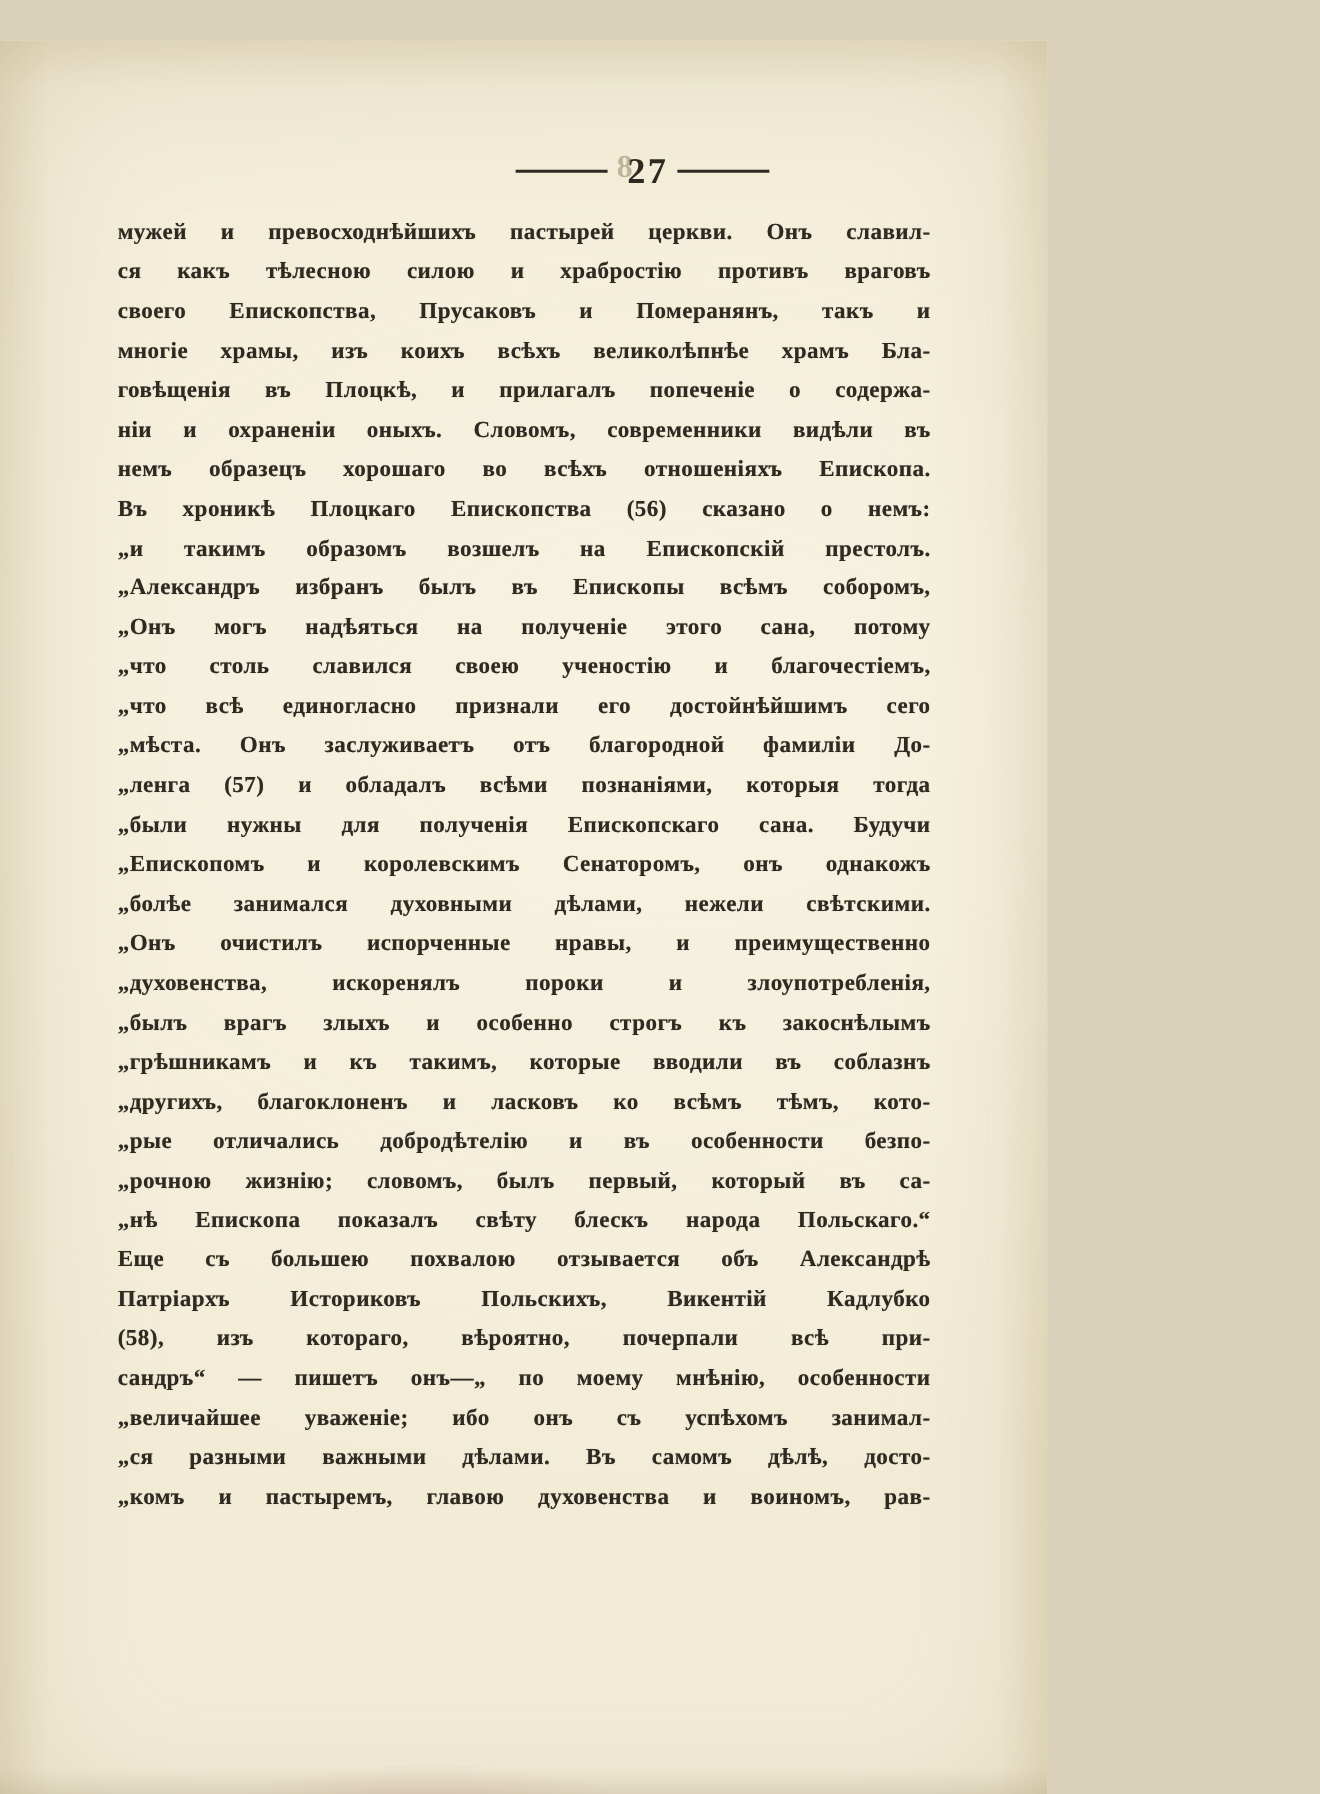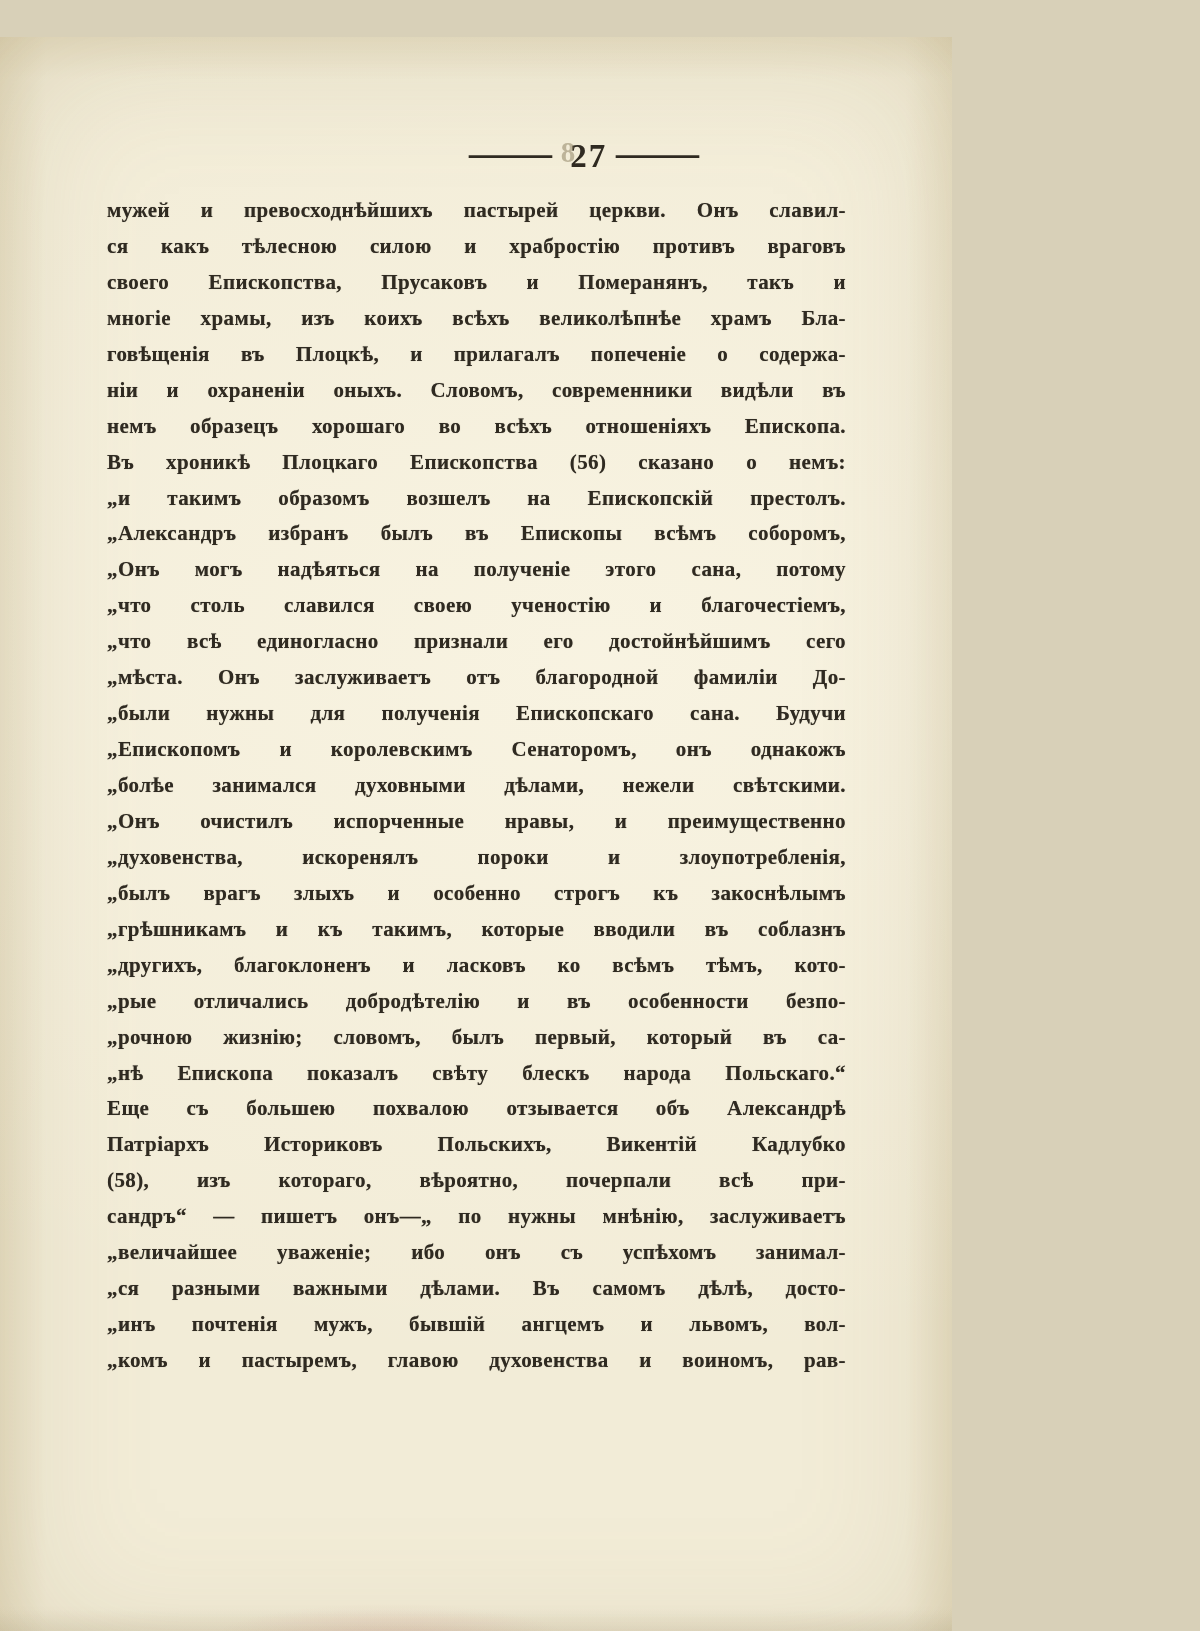--- a/index.html
+++ b/index.html
@@ -87,38 +87,38 @@
       <div class="line">говѣщенія въ Плоцкѣ, и прилагалъ попеченіе о содержа-</div>
       <div class="line">ніи и охраненіи оныхъ. Словомъ, современники видѣли въ</div>
       <div class="line">немъ образецъ хорошаго во всѣхъ отношеніяхъ Епископа.</div>
       <div class="line">Въ хроникѣ Плоцкаго Епископства (56) сказано о немъ:</div>
       <div class="line">„и такимъ образомъ возшелъ на Епископскій престолъ.</div>
       <div class="line">„Александръ избранъ былъ въ Епископы всѣмъ соборомъ,</div>
       <div class="line">„Онъ могъ надѣяться на полученіе этого сана, потому</div>
       <div class="line">„что столь славился своею ученостію и благочестіемъ,</div>
       <div class="line">„что всѣ единогласно признали его достойнѣйшимъ сего</div>
       <div class="line">„мѣста. Онъ заслуживаетъ отъ благородной фамиліи До-</div>
+      <div class="line">„ленга (57) и обладалъ всѣми познаніями, которыя тогда</div>
       <div class="line">„были нужны для полученія Епископскаго сана. Будучи</div>
       <div class="line">„Епископомъ и королевскимъ Сенаторомъ, онъ однакожъ</div>
       <div class="line">„болѣе занимался духовными дѣлами, нежели свѣтскими.</div>
       <div class="line">„Онъ очистилъ испорченные нравы, и преимущественно</div>
       <div class="line">„духовенства, искоренялъ пороки и злоупотребленія,</div>
       <div class="line">„былъ врагъ злыхъ и особенно строгъ къ закоснѣлымъ</div>
       <div class="line">„грѣшникамъ и къ такимъ, которые вводили въ соблазнъ</div>
       <div class="line">„другихъ, благоклоненъ и ласковъ ко всѣмъ тѣмъ, кото-</div>
       <div class="line">„рые отличались добродѣтелію и въ особенности безпо-</div>
       <div class="line">„рочною жизнію; словомъ, былъ первый, который въ са-</div>
       <div class="line">„нѣ Епископа показалъ свѣту блескъ народа Польскаго.“</div>
       <div class="line">Еще съ большею похвалою отзывается объ Александрѣ</div>
       <div class="line">Патріархъ Историковъ Польскихъ, Викентій Кадлубко</div>
       <div class="line">(58), изъ котораго, вѣроятно, почерпали всѣ при-</div>
-      <div class="line">сандръ“ — пишетъ онъ—„ по нужны мнѣнію, заслуживаетъ</div>
+      <div class="line">сандръ“ — пишетъ онъ—„ по моему мнѣнію, особенности</div>
       <div class="line">„величайшее уваженіе; ибо онъ съ успѣхомъ занимал-</div>
       <div class="line">„ся разными важными дѣлами. Въ самомъ дѣлѣ, досто-</div>
-      <div class="line">„инъ почтенія мужъ, бывшій ангцемъ и львомъ, вол-</div>
       <div class="line">„комъ и пастыремъ, главою духовенства и воиномъ, рав-</div>
     </div>
 
   <div class="sig">
     <span>4</span><span class="star">*</span>
   </div>
 
   <div class="edge-shade"></div>
 
 </div>

